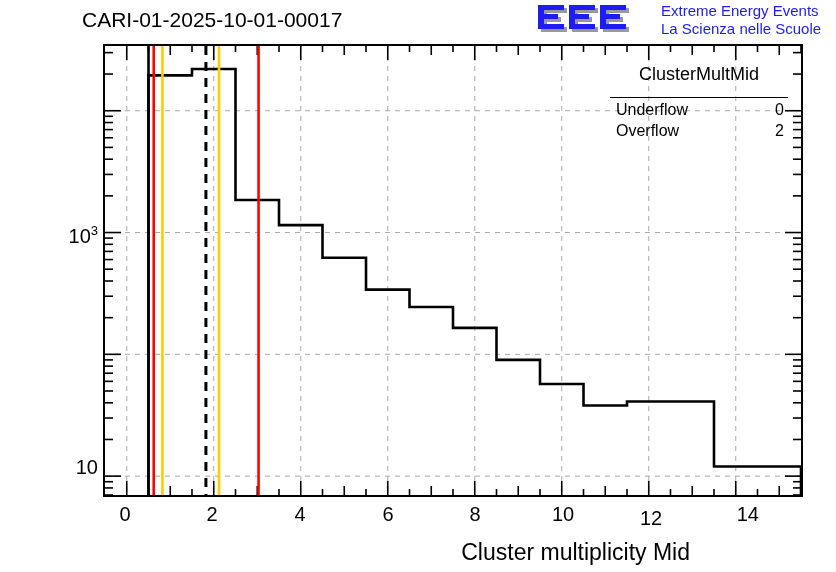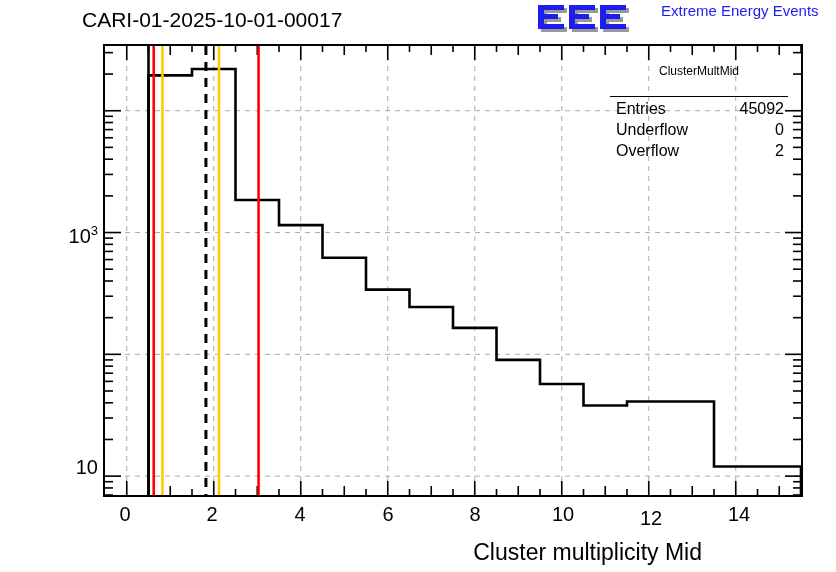--- a/index.html
+++ b/index.html
@@ -58,40 +58,40 @@
   .ylab sup { font-size:13px; vertical-align:super; }
   .xlab {
     position:absolute;
     text-align:center;
     font-size:20px;
     color:#000;
     white-space:nowrap;
   }
   .xtitle {
     position:absolute;
-    right:22px; bottom:6px;
+    right:34px; bottom:6px;
     font-size:23px;
     color:#000;
     white-space:nowrap;
   }
 
   
   .stats {
     position:absolute;
     left:610px; top:64px;
     width:178px;
     background:transparent;
     font-size:16px;
     color:#000;
   }
   .stats-title {
     text-align:center;
-    padding-bottom:18px;
+    padding-bottom:12px;
     border-bottom:1.5px solid #000;
-    font-size:12px;
+    font-size:18px;
   }
   .stats-row {
     display:flex;
     justify-content:space-between;
     padding-top:2px;
     font-size:16px;
     line-height:19px;
   }
   .stats-row .k { padding-left:6px; }
   .stats-row .v { padding-right:4px; }
@@ -133,34 +133,35 @@
           <rect x="33" y="21" width="26" height="5"></rect>
           <rect x="64" y="2" width="26" height="5"></rect>
           <rect x="64" y="2" width="6" height="24"></rect>
           <rect x="64" y="11" width="20" height="5"></rect>
           <rect x="64" y="21" width="26" height="5"></rect>
         </g>
       </svg>
     </div>
     <div class="logo-text">
       <div>Extreme Energy Events</div>
+      <div>La Scienza nelle Scuole</div>
     </div>
   </div>
 
   <div class="ylab" style="left:20px; top:223px; width:78px;">10<sup>3</sup></div>
   <div class="ylab" style="left:20px; top:456px; width:78px;">10</div>
 
   <div class="xlab" style="left:105px; top:503px; width:40px;">0</div>
   <div class="xlab" style="left:192px; top:503px; width:40px;">2</div>
   <div class="xlab" style="left:280px; top:503px; width:40px;">4</div>
   <div class="xlab" style="left:368px; top:503px; width:40px;">6</div>
   <div class="xlab" style="left:455px; top:503px; width:40px;">8</div>
   <div class="xlab" style="left:543px; top:503px; width:40px;">10</div>
   <div class="xlab" style="left:631px; top:507px; width:40px;">12</div>
-  <div class="xlab" style="left:719px; top:503px; width:40px;">14</div>
+  <div class="xlab" style="left:719px; top:503px; width:40px;text-align:right;">14</div>
 
   <div class="xtitle">Cluster multiplicity Mid</div>
 
   <div class="frame">
     <div class="plotarea">
       <svg id="plot-svg" width="696" height="449">
           <g>
             <line x1="21.75" y1="0" x2="21.75" y2="449" stroke="#aaaaaa" stroke-width="1" stroke-dasharray="5,5"></line>
             <line x1="108.75" y1="0" x2="108.75" y2="449" stroke="#aaaaaa" stroke-width="1" stroke-dasharray="5,5"></line>
             <line x1="195.75" y1="0" x2="195.75" y2="449" stroke="#aaaaaa" stroke-width="1" stroke-dasharray="5,5"></line>
@@ -315,24 +316,20 @@
             <line x1="113.97" y1="0" x2="113.97" y2="449" stroke="#ffcc00" stroke-width="2.6"></line>
             <line x1="153.55499999999998" y1="0" x2="153.55499999999998" y2="449" stroke="#ff0000" stroke-width="2.6"></line>
           </g>
         </svg>
     </div>
   </div>
 
   <div class="stats">
     <div class="stats-title">ClusterMultMid</div>
     <div class="stats-row">
-      <span class="k">Entries</span>
-      <span class="v">45092</span>
-    </div>
-    <div class="stats-row">
       <span class="k">Underflow</span>
       <span class="v">0</span>
     </div>
     <div class="stats-row">
       <span class="k">Overflow</span>
       <span class="v">2</span>
     </div>
   </div>
 
 </div>

